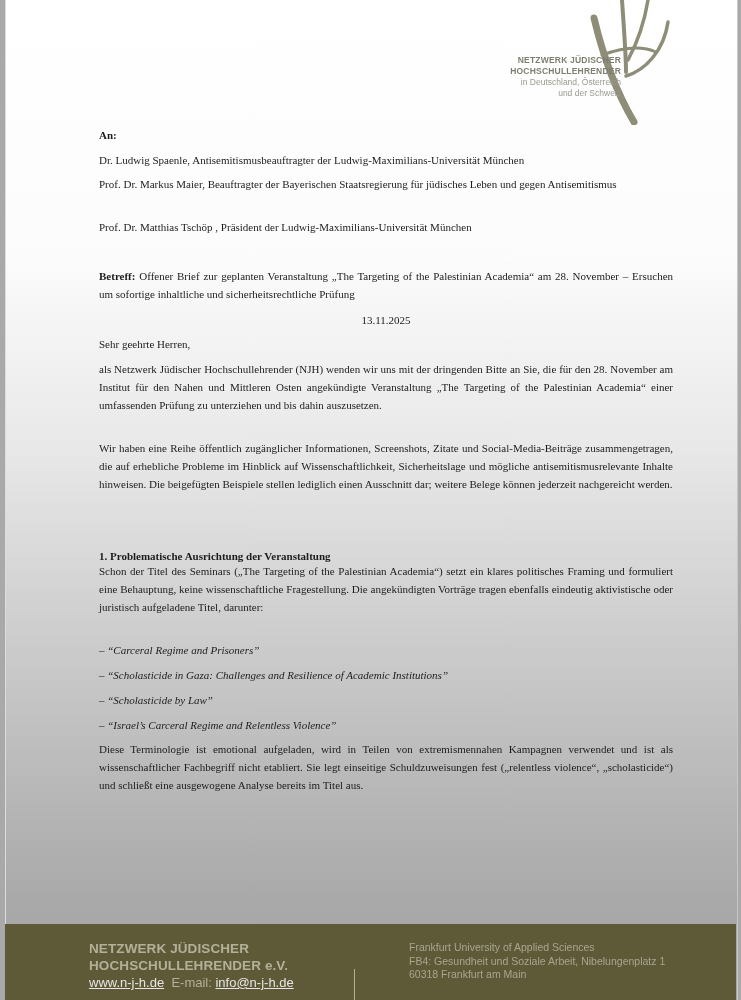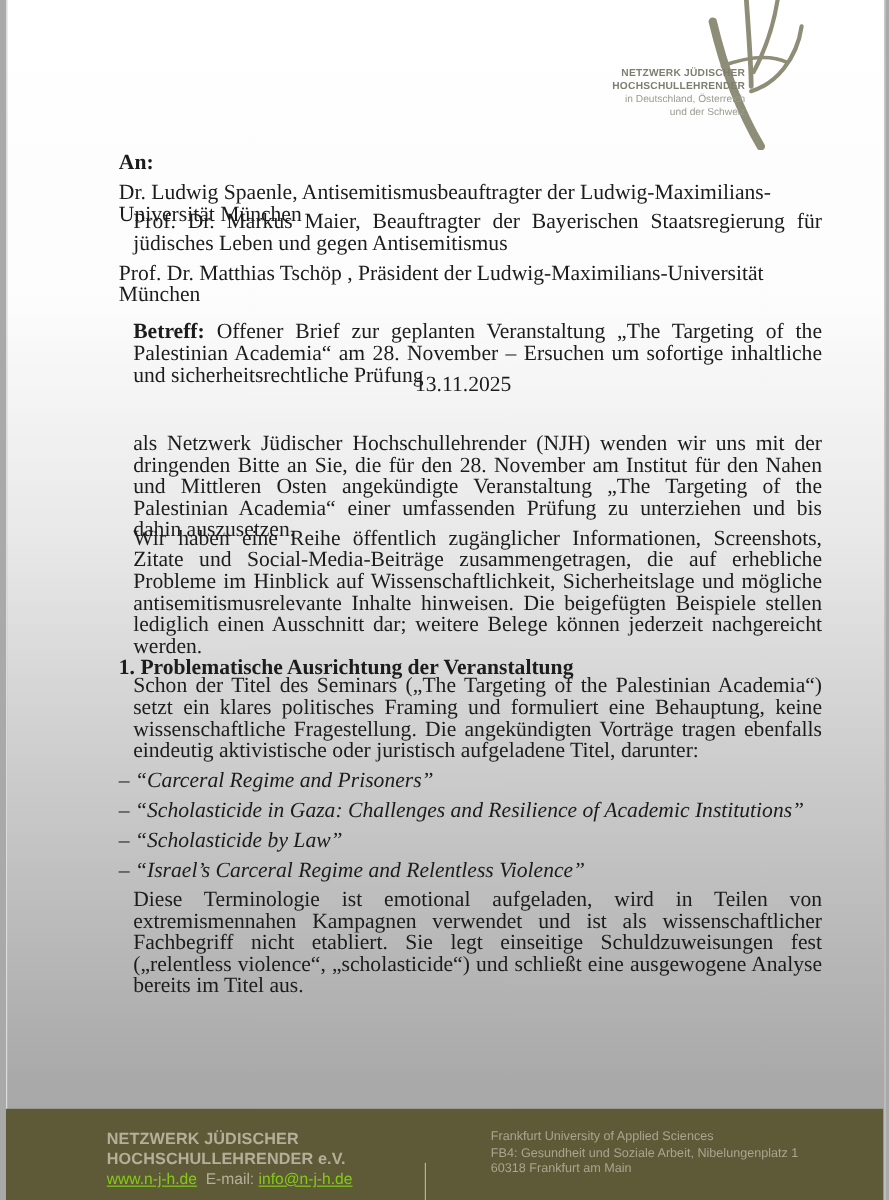--- a/index.html
+++ b/index.html
@@ -13,35 +13,35 @@
     background:linear-gradient(to bottom, #ffffff 0px, #fcfcfc 250px, #e8e8e8 450px, #cfcfcf 620px, #b9b9b9 780px, #a9a9a9 900px, #a6a6a6 1000px);
     border-left:1px solid #dcdcdc;
     border-right:1px solid #c8c8c8;
   }
   .logo { position:absolute; left:470px; top:0; width:230px; height:125px; }
   .logo-text { position:absolute; left:485px; top:55px; text-align:right; width:130px;
     font-family:"Liberation Sans", sans-serif; color:#8a8a7a; }
   .logo-text .l1, .logo-text .l2 { font-size:8.5px; font-weight:bold; letter-spacing:0.2px; line-height:11px; color:#7e7e70; }
   .logo-text .l3, .logo-text .l4 { font-size:8.5px; line-height:11px; color:#9a9a90; }
 
-  .text { position:absolute; left:93px; width:574px; color:#1c1c1c; font-size:18px; line-height:18px; }
-  .justify { text-align:justify;margin-left:12px; }
+  .text { position:absolute; left:93px; width:574px; color:#1c1c1c; font-size:11px; line-height:18px; }
+  .justify { text-align:justify; }
   .b { font-weight:bold; }
   .it { font-style:italic; }
   .right { text-align:center; }
 
   .footer {
     position:absolute; left:5px; top:924px; width:731px; height:76px;
     background:#5e5a37;
     font-family:"Liberation Sans", sans-serif;
   }
   .f-left { position:absolute; left:84px; top:16px; color:#b3b09a; }
   .f-left .n1, .f-left .n2 { font-size:13.5px; font-weight:bold; line-height:17px; letter-spacing:0.1px; }
   .f-left .links { font-size:13px; line-height:18px; }
-  .f-left a { color:#84cc16; text-decoration:underline; }
+  .f-left a { color:#e5e5e5; text-decoration:underline; }
   .f-div { position:absolute; left:349px; top:45px; width:1px; height:31px; background:#b3b09a; }
   .f-right { position:absolute; left:404px; top:17px; color:#a8a590; font-size:10.5px; line-height:13.5px; }
 </style>
 </head>
 <body>
 
 <div class="page">
 
   <svg class="logo" viewBox="0 0 230 125">
     <g fill="none" stroke="#8e8d78" stroke-linecap="round">
@@ -62,20 +62,21 @@
   <div class="text b" style="top:126px;">An:</div>
   <div class="text" style="top:151px;">Dr. Ludwig Spaenle, Antisemitismusbeauftragter der Ludwig-Maximilians-Universität München</div>
   <div class="text justify" style="top:175px;">Prof. Dr. Markus Maier, Beauftragter der Bayerischen Staatsregierung für jüdisches Leben und gegen Antisemitismus</div>
   <div class="text" style="top:218px;">Prof. Dr. Matthias Tschöp , Präsident der Ludwig-Maximilians-Universität München</div>
 
   <div class="text justify" style="top:267px;">
     <span class="b">Betreff:</span>
     <span>Offener Brief zur geplanten Veranstaltung „The Targeting of the Palestinian Academia“ am 28. November – Ersuchen um sofortige inhaltliche und sicherheitsrechtliche Prüfung</span>
   </div>
   <div class="text right" style="top:311px;">13.11.2025</div>
+  <div class="text" style="top:335px;">Sehr geehrte Herren,</div>
 
   <div class="text justify" style="top:360px;">als Netzwerk Jüdischer Hochschullehrender (NJH) wenden wir uns mit der dringenden Bitte an Sie, die für den 28. November am Institut für den Nahen und Mittleren Osten angekündigte Veranstaltung „The Targeting of the Palestinian Academia“ einer umfassenden Prüfung zu unterziehen und bis dahin auszusetzen.</div>
   <div class="text justify" style="top:439px;">Wir haben eine Reihe öffentlich zugänglicher Informationen, Screenshots, Zitate und Social-Media-Beiträge zusammengetragen, die auf erhebliche Probleme im Hinblick auf Wissenschaftlichkeit, Sicherheitslage und mögliche antisemitismusrelevante Inhalte hinweisen. Die beigefügten Beispiele stellen lediglich einen Ausschnitt dar; weitere Belege können jederzeit nachgereicht werden.</div>
 
   <div class="text b" style="top:547px;">1. Problematische Ausrichtung der Veranstaltung</div>
   <div class="text justify" style="top:562px;">Schon der Titel des Seminars („The Targeting of the Palestinian Academia“) setzt ein klares politisches Framing und formuliert eine Behauptung, keine wissenschaftliche Fragestellung. Die angekündigten Vorträge tragen ebenfalls eindeutig aktivistische oder juristisch aufgeladene Titel, darunter:</div>
 
   <div class="text it" style="top:641px;">– “Carceral Regime and Prisoners”</div>
   <div class="text it" style="top:666px;font-style:italic;">– “Scholasticide in Gaza: Challenges and Resilience of Academic Institutions”</div>
   <div class="text it" style="top:716px;">– “Israel’s Carceral Regime and Relentless Violence”</div>

